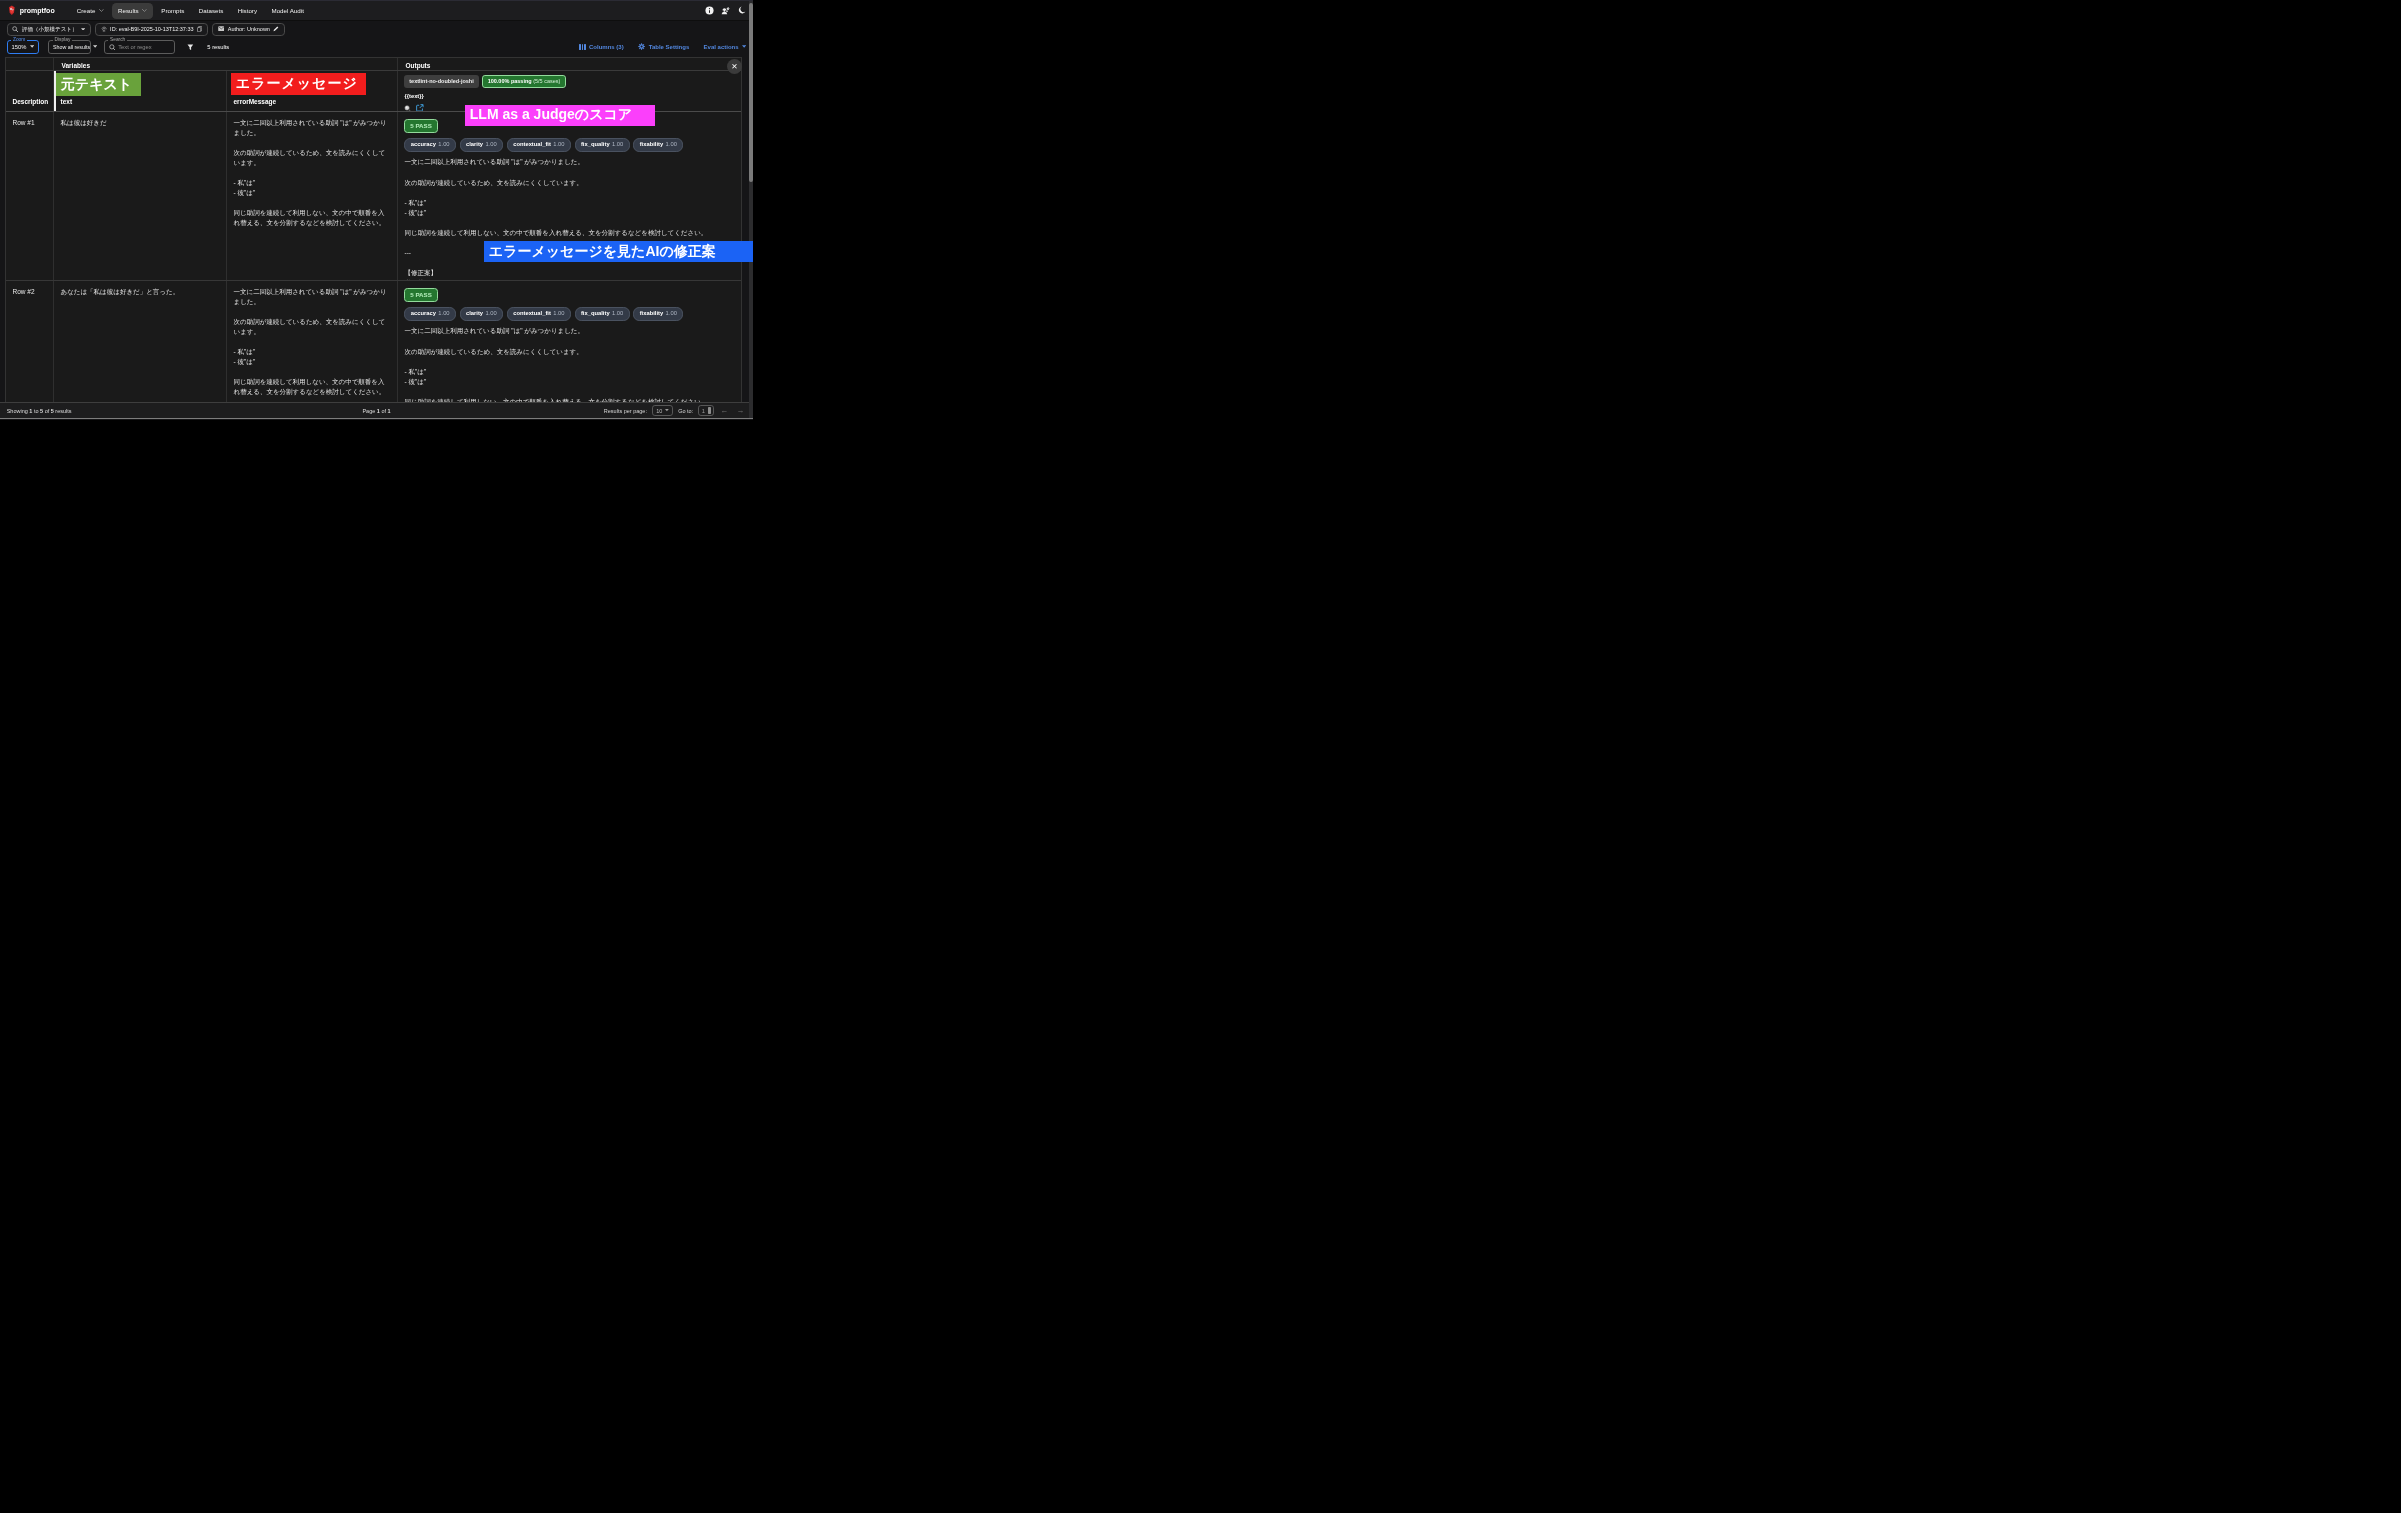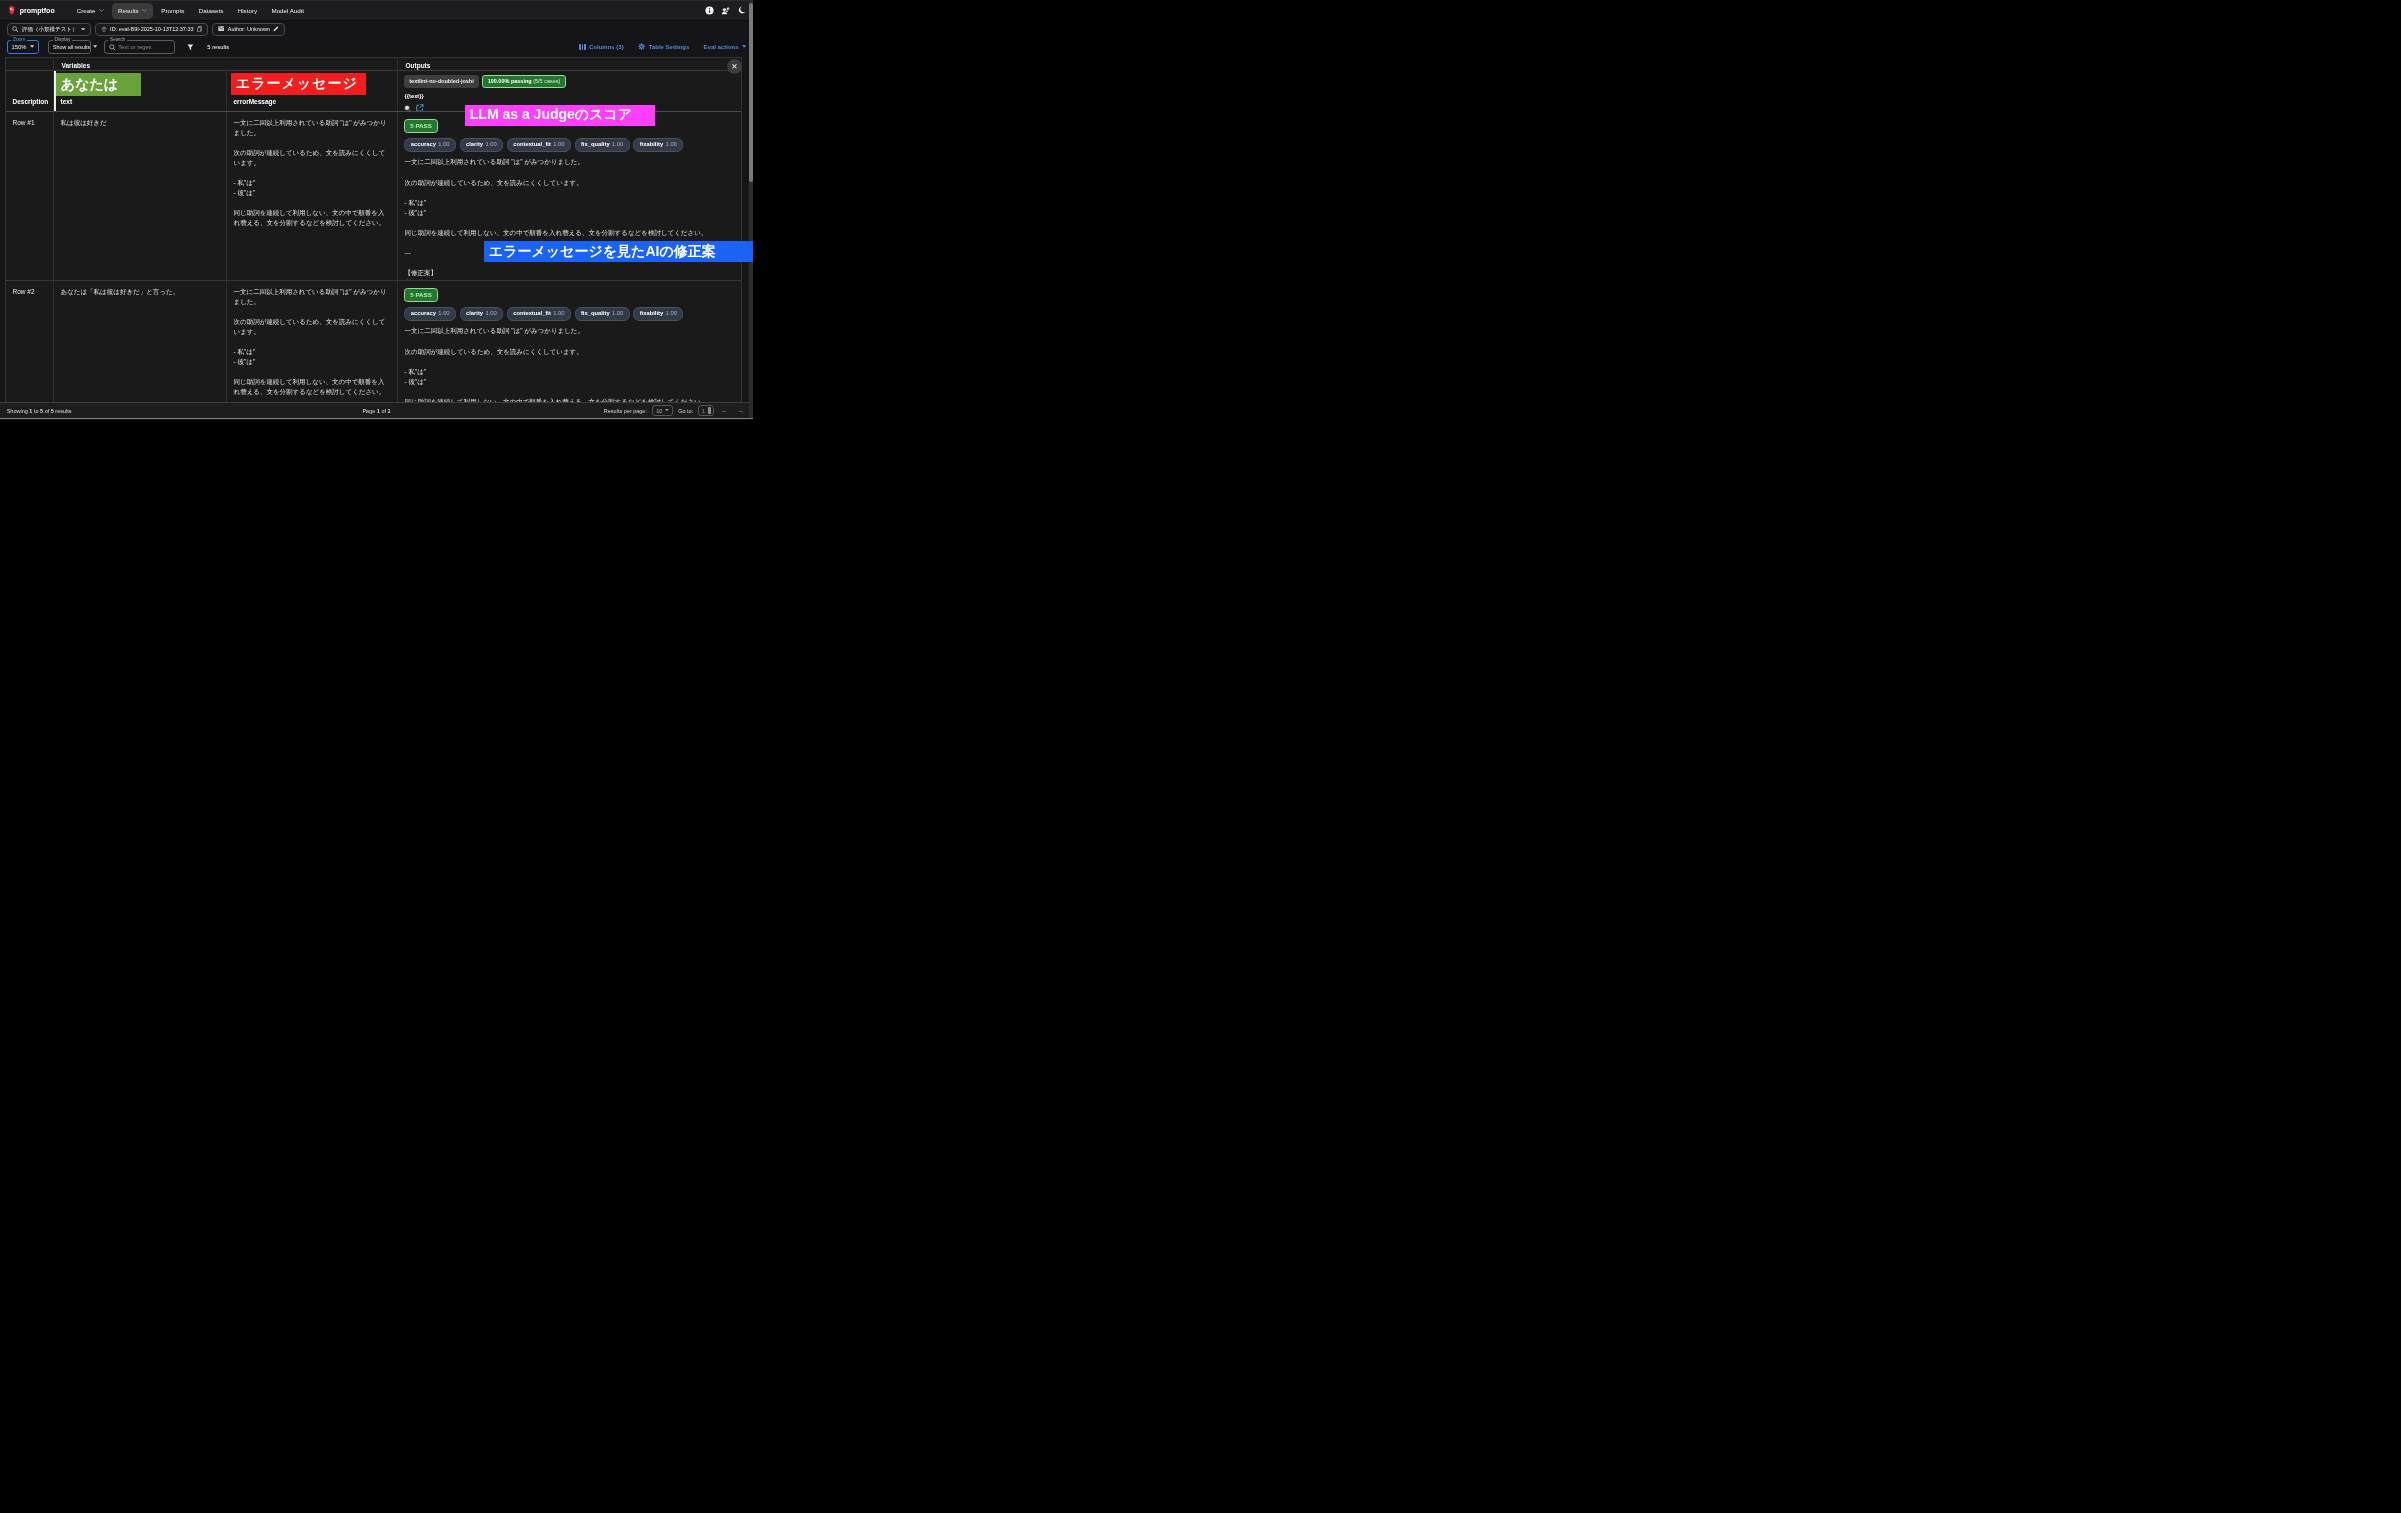--- a/index.html
+++ b/index.html
@@ -438,21 +438,21 @@
 
 同じ助詞を連続して利用しない、文の中で順番を入れ替える、文を分割するなどを検討してください。
 
 ---</div>
       </div>
     </div>
   </div>
 
   <div class="close-btn">✕</div>
 
-  <div class="annot green">あなたは</div>
+  <div class="annot green">元テキスト</div>
   <div class="annot red">エラーメッセージ</div>
   <div class="annot magenta">LLM as a Judgeのスコア</div>
   <div class="annot blue">エラーメッセージを見たAIの修正案</div>
 
   <div class="footer">
     <div>
       <span>Showing </span><span class="num">1</span><span> to </span><span class="num">5</span><span> of </span><span class="num">5</span><span> results</span>
     </div>
     <div class="page-center">
       <span>Page </span><span class="num">1</span><span> of </span><span class="num">1</span>

